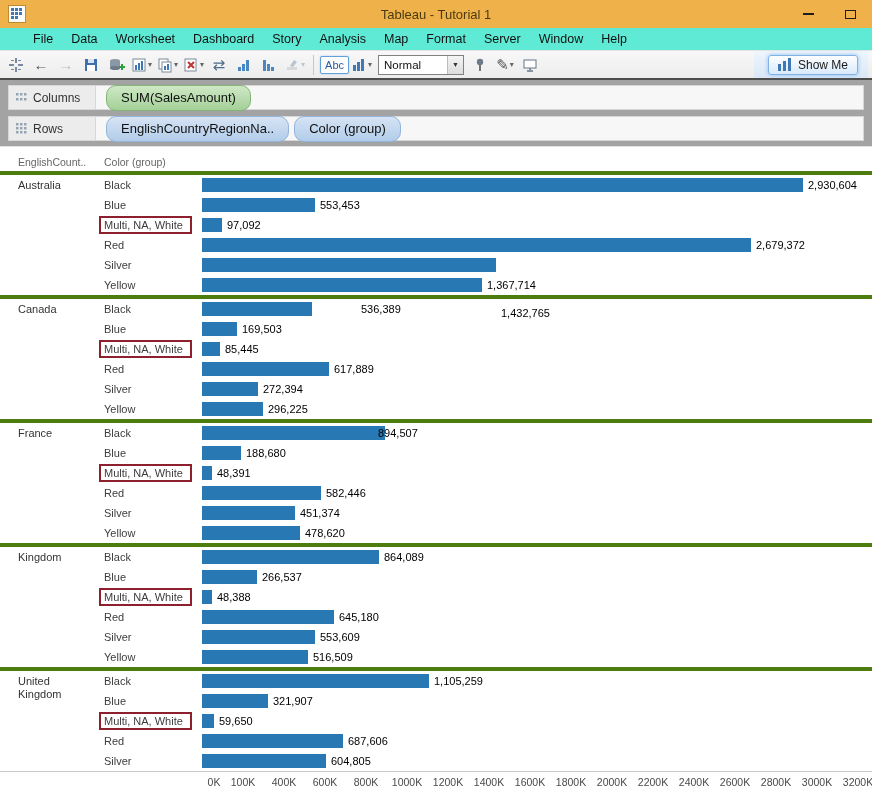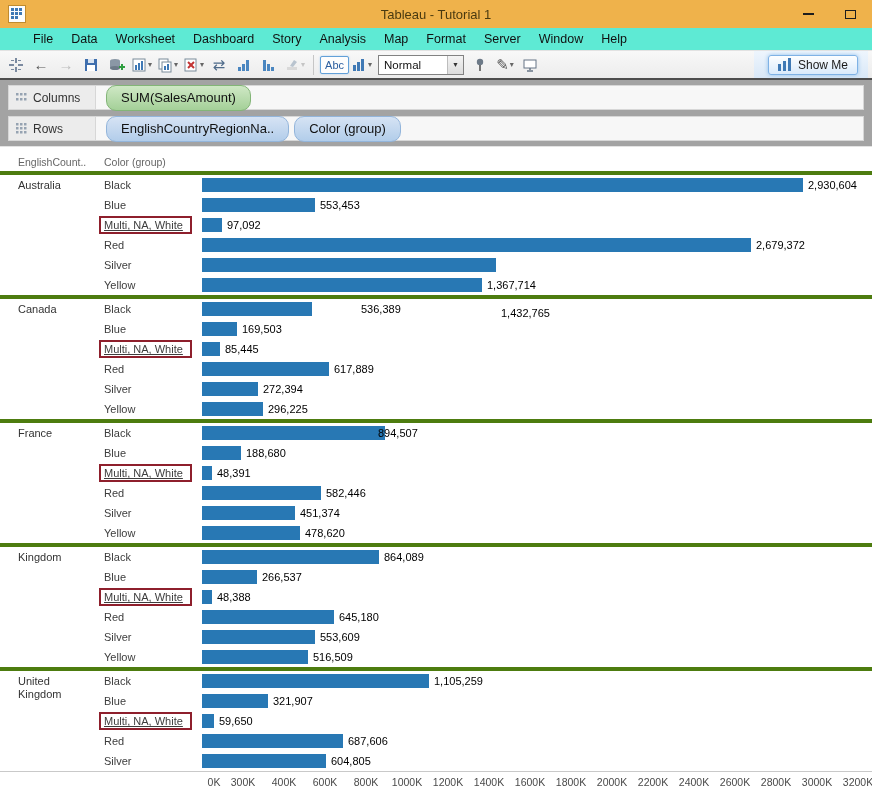--- a/index.html
+++ b/index.html
@@ -66,21 +66,21 @@
   .chart-headers { height:20px; position:relative; font-size:10.5px; color:#666; }
   .hdr1 { position:absolute; left:18px; top:5px; }
   .hdr2 { position:absolute; left:104px; top:5px; }
   .group { position:relative; border-top:4px solid #4d7c0f; }
   #groups { border-bottom:1px solid #c9c9c9; }
   .country-label { position:absolute; left:18px; top:4px; width:70px; font-size:11px;
     color:#333; line-height:13px; }
   .bar-row { height:20px; display:flex; align-items:center; }
   .color-label { margin-left:104px; width:96px; font-size:11px; color:#3d3d3d; }
   .color-label.boxed { margin-left:99px; width:93px; margin-right:8px;
-    border:2px solid #8e1f2c; padding:1px 0 1px 3px;text-decoration:underline; }
+    border:2px solid #8e1f2c; padding:1px 0 1px 3px; }
   .bar-cell { flex:1; position:relative; height:100%; }
   .bar { position:absolute; left:2px; top:3px; height:14px; }
   .bar-value { position:absolute; top:50%; transform:translateY(-50%); font-size:11px;
     color:#000; white-space:nowrap; }
   .axis-row { position:relative; height:18px; margin-left:200px; font-size:10.5px; color:#4a4a4a; }
   .axis-tick { position:absolute; top:4px; transform:translateX(-50%); }
   .axis-label { height:16px; margin-left:200px; text-align:center; font-size:11px; color:#5a5a5a; }
 </style>
 </head>
 <body>
@@ -518,21 +518,21 @@
           <div class="color-label">Silver</div>
           <div class="bar-cell">
             <div class="bar" style="width: 124px; background: rgb(40, 120, 180);"></div>
             <div class="bar-value" style="left: 131px;">604,805</div>
           </div>
         </div>
       </div>
     </div>
   <div class="axis-row" id="axis-row">
       <span class="axis-tick" style="left: 14px;">0K</span>
-      <span class="axis-tick" style="left: 43px;">300K</span>
+      <span class="axis-tick" style="left: 43px;">100K</span>
       <span class="axis-tick" style="left: 84px;">400K</span>
       <span class="axis-tick" style="left: 125px;">600K</span>
       <span class="axis-tick" style="left: 166px;">800K</span>
       <span class="axis-tick" style="left: 207px;">1000K</span>
       <span class="axis-tick" style="left: 248px;">1200K</span>
       <span class="axis-tick" style="left: 289px;">1400K</span>
       <span class="axis-tick" style="left: 330px;">1600K</span>
       <span class="axis-tick" style="left: 371px;">1800K</span>
       <span class="axis-tick" style="left: 412px;">2000K</span>
       <span class="axis-tick" style="left: 453px;">2200K</span>

